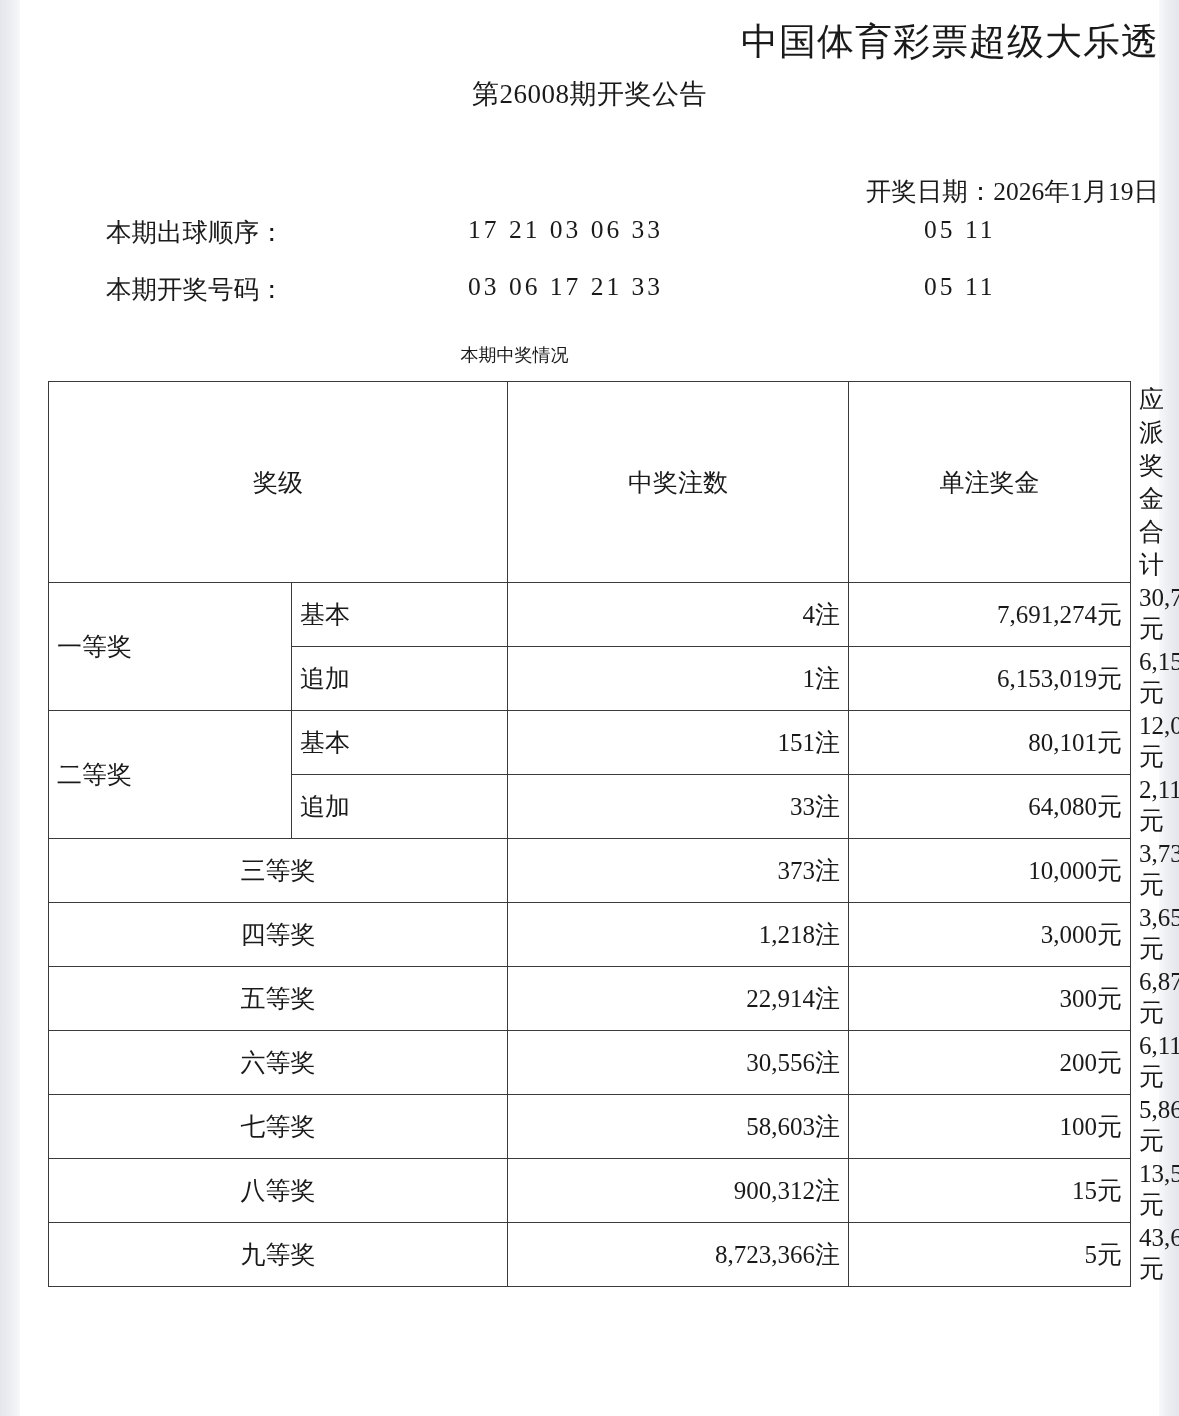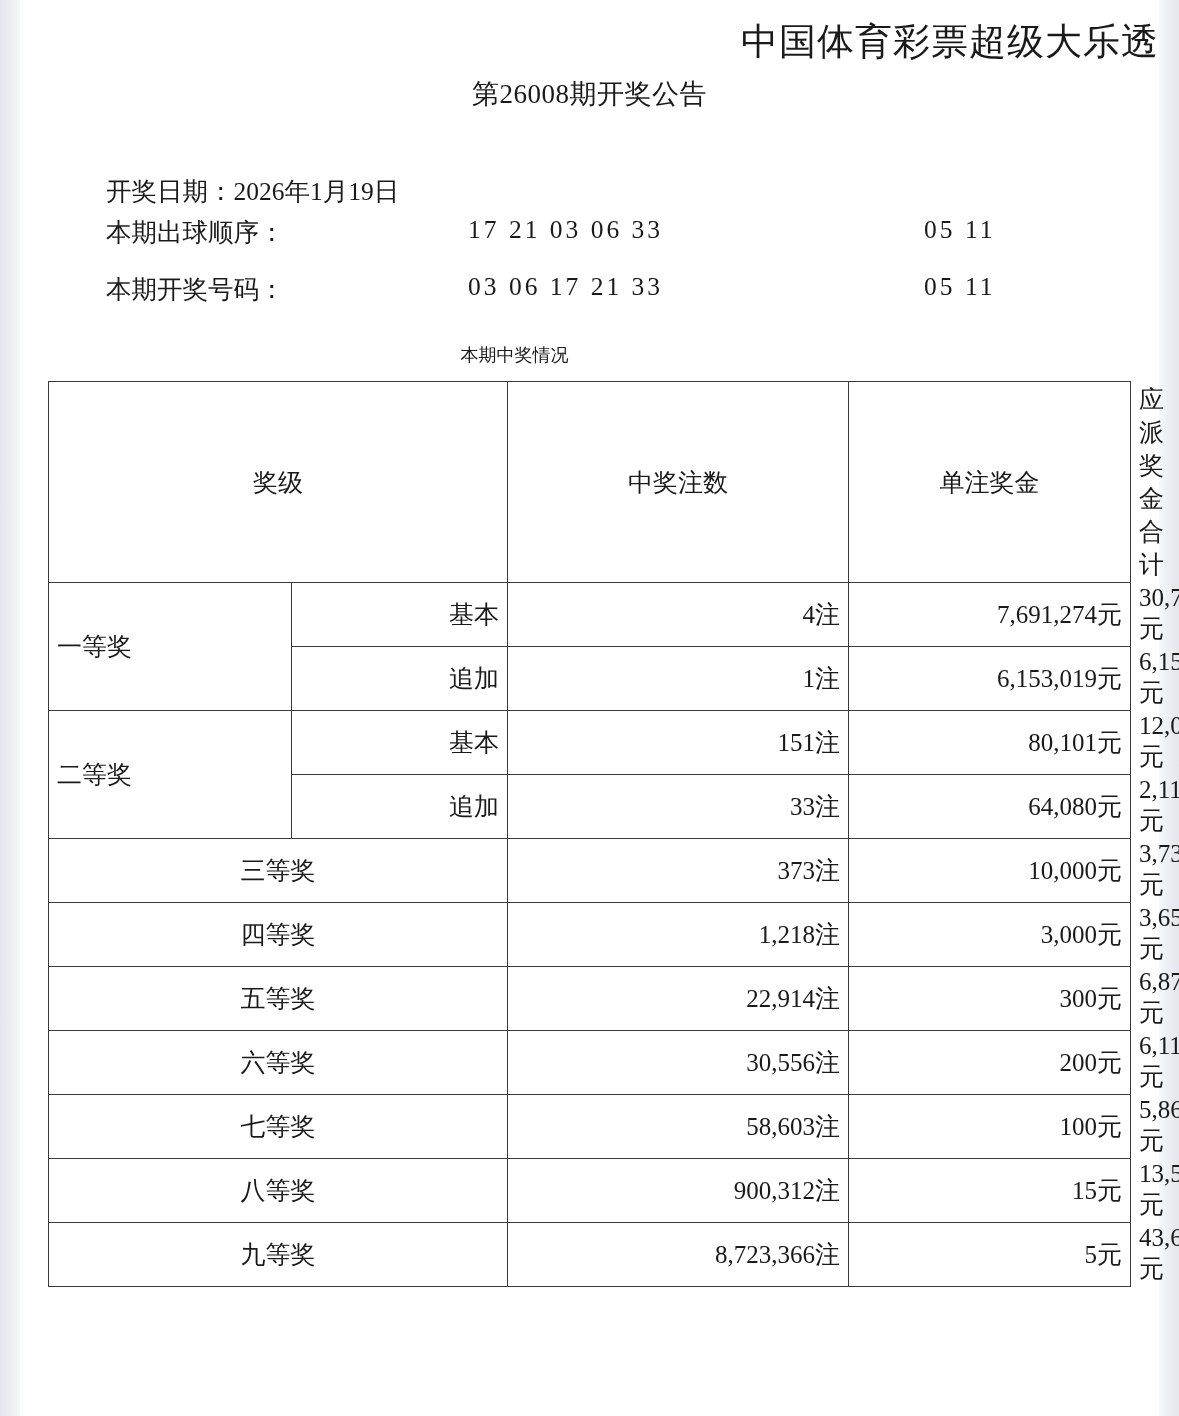--- a/index.html
+++ b/index.html
@@ -46,20 +46,21 @@
     text-align: center;
     font-size: 27px;
     padding-top: 10px;
     letter-spacing: 0.5px;
   }
   .meta-block {
     margin-top: 56px;
     padding-left: 86px;
     font-size: 25.5px;
     line-height: 1.85;
+    text-align: right;
   }
   .meta-line { white-space: nowrap; }
   .zone-head {
     position: relative;
     height: 44px;
     margin-top: 24px;
     font-size: 25.5px;
   }
   .zone-front {
     position: absolute;
@@ -116,21 +117,21 @@
   }
   .col-grade { width: 243px; }
   .col-count { width: 216px; }
   .col-single { width: 341px; }
   .col-total { width: 282px; }
   .c { text-align: center; }
   .r { text-align: right; }
   .grade-merge { }
   .sub-cell {
     width: 105px;
-    text-align: right;
+    text-align: left;
     margin-top: 11px;
   }
 </style>
 </head>
 <body>
 
 <div class="gutter-left"></div>
 <div class="gutter-right"></div>
 
 <div class="page">

